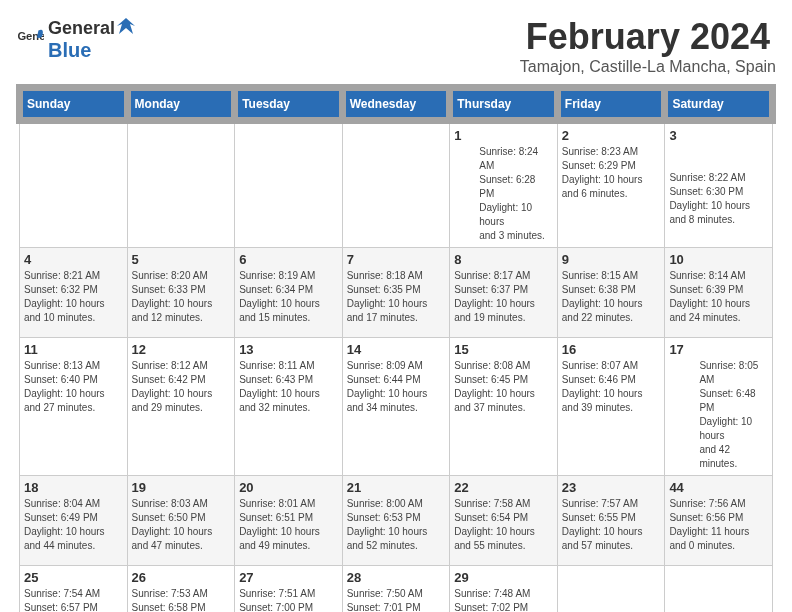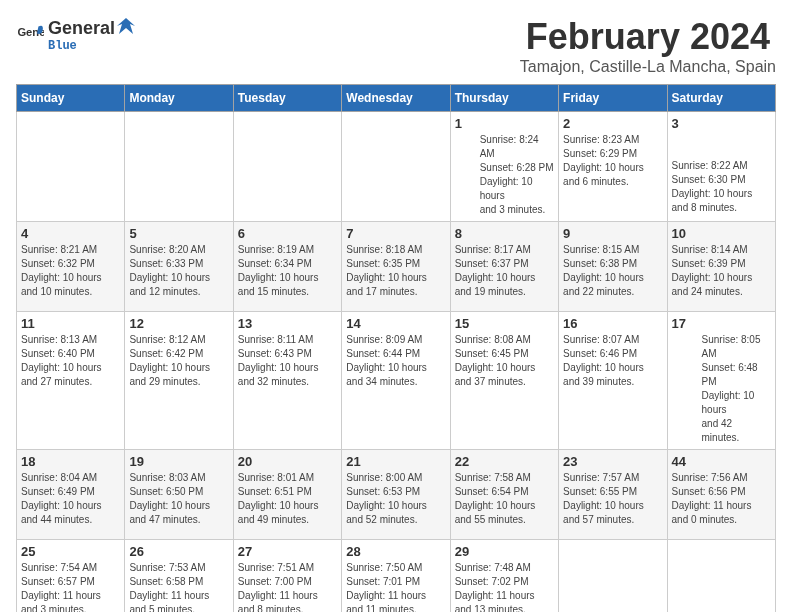--- a/index.html
+++ b/index.html
@@ -15,41 +15,41 @@
       justify-content: space-between;
       align-items: flex-start;
       margin-bottom: 8px;
     }
     .logo {
       display: flex;
       align-items: center;
       gap: 4px;
     }
     .logo-text-general { font-size: 18px; font-weight: bold; color: #333; }
-    .logo-text-blue { font-size: 12px; font-weight: bold; color: #2a6db5; font-family: Liberation Mono, monospace; }
+    .logo-text-blue { font-size: 20px; font-weight: bold; color: #2a6db5; }
     .logo-icon {
       width: 28px;
       height: 28px;
     }
     .title-area { text-align: center; }
     .month-title { font-size: 36px; font-weight: bold; color: #333; }
     .location-title { font-size: 16px; color: #555; }
     table {
       width: 100%;
       border-collapse: collapse;
       table-layout: fixed;
     }
     thead tr th {
       background: #2a6db5;
       color: #fff;
       font-size: 12px;
       font-weight: bold;
       padding: 6px 4px;
       text-align: left;
-      border: 1px solid #a3a3a3;
+      border: 7px solid #a3a3a3;
     }
     tbody tr td {
       vertical-align: top;
       border: 1px solid #ccc;
       padding: 4px;
       height: 90px;
       font-size: 10px;
       color: #333;
       background: #fff;
     }

